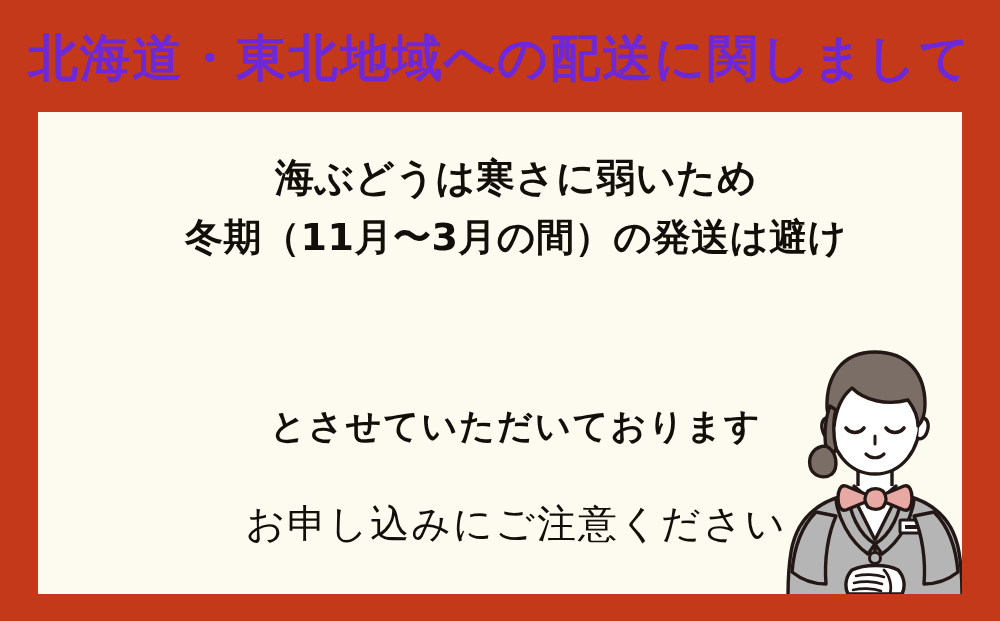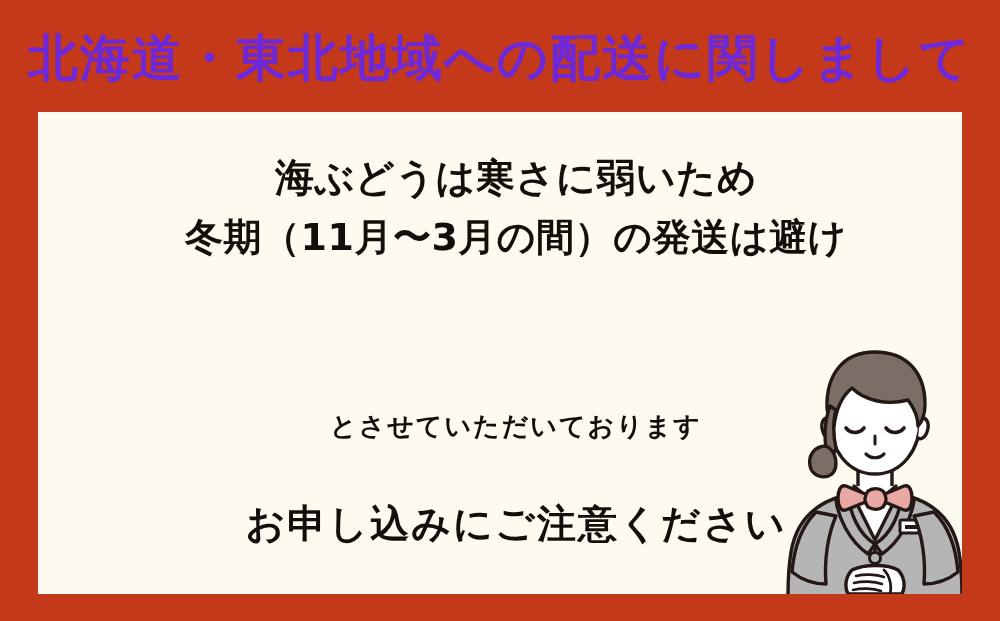--- a/index.html
+++ b/index.html
@@ -61,22 +61,22 @@
   }
   .line.l1 { top: 42px;  font-size: 39px; line-height: 48px; letter-spacing: 0.5px; }
   .line.l2 { top: 101px; font-size: 38px; line-height: 48px; letter-spacing: 0.5px; }
   .line.l3 {
     top: 185px;
     font-size: 52px;
     line-height: 62px;
     color: #c03a18;
     letter-spacing: 0.5px;
   }
-  .line.l4 { top: 290px; font-size: 26px; line-height: 48px; letter-spacing: 2px; font-weight: 600; }
-  .line.l5 { top: 388px; font-size: 39px; line-height: 48px; letter-spacing: 2px; font-weight: 700; }
+  .line.l4 { top: 290px; font-size: 35px; line-height: 48px; letter-spacing: 2px; font-weight: 600; }
+  .line.l5 { top: 388px; font-size: 39px; line-height: 48px; letter-spacing: 2px; font-weight: 400; }
 
   .staff-illustration {
     position: absolute;
     right: -8px;
     bottom: 0;
     width: 190px;
     height: 250px;
   }
   .staff-illustration svg { display: block; width: 100%; height: 100%; }
 </style>

